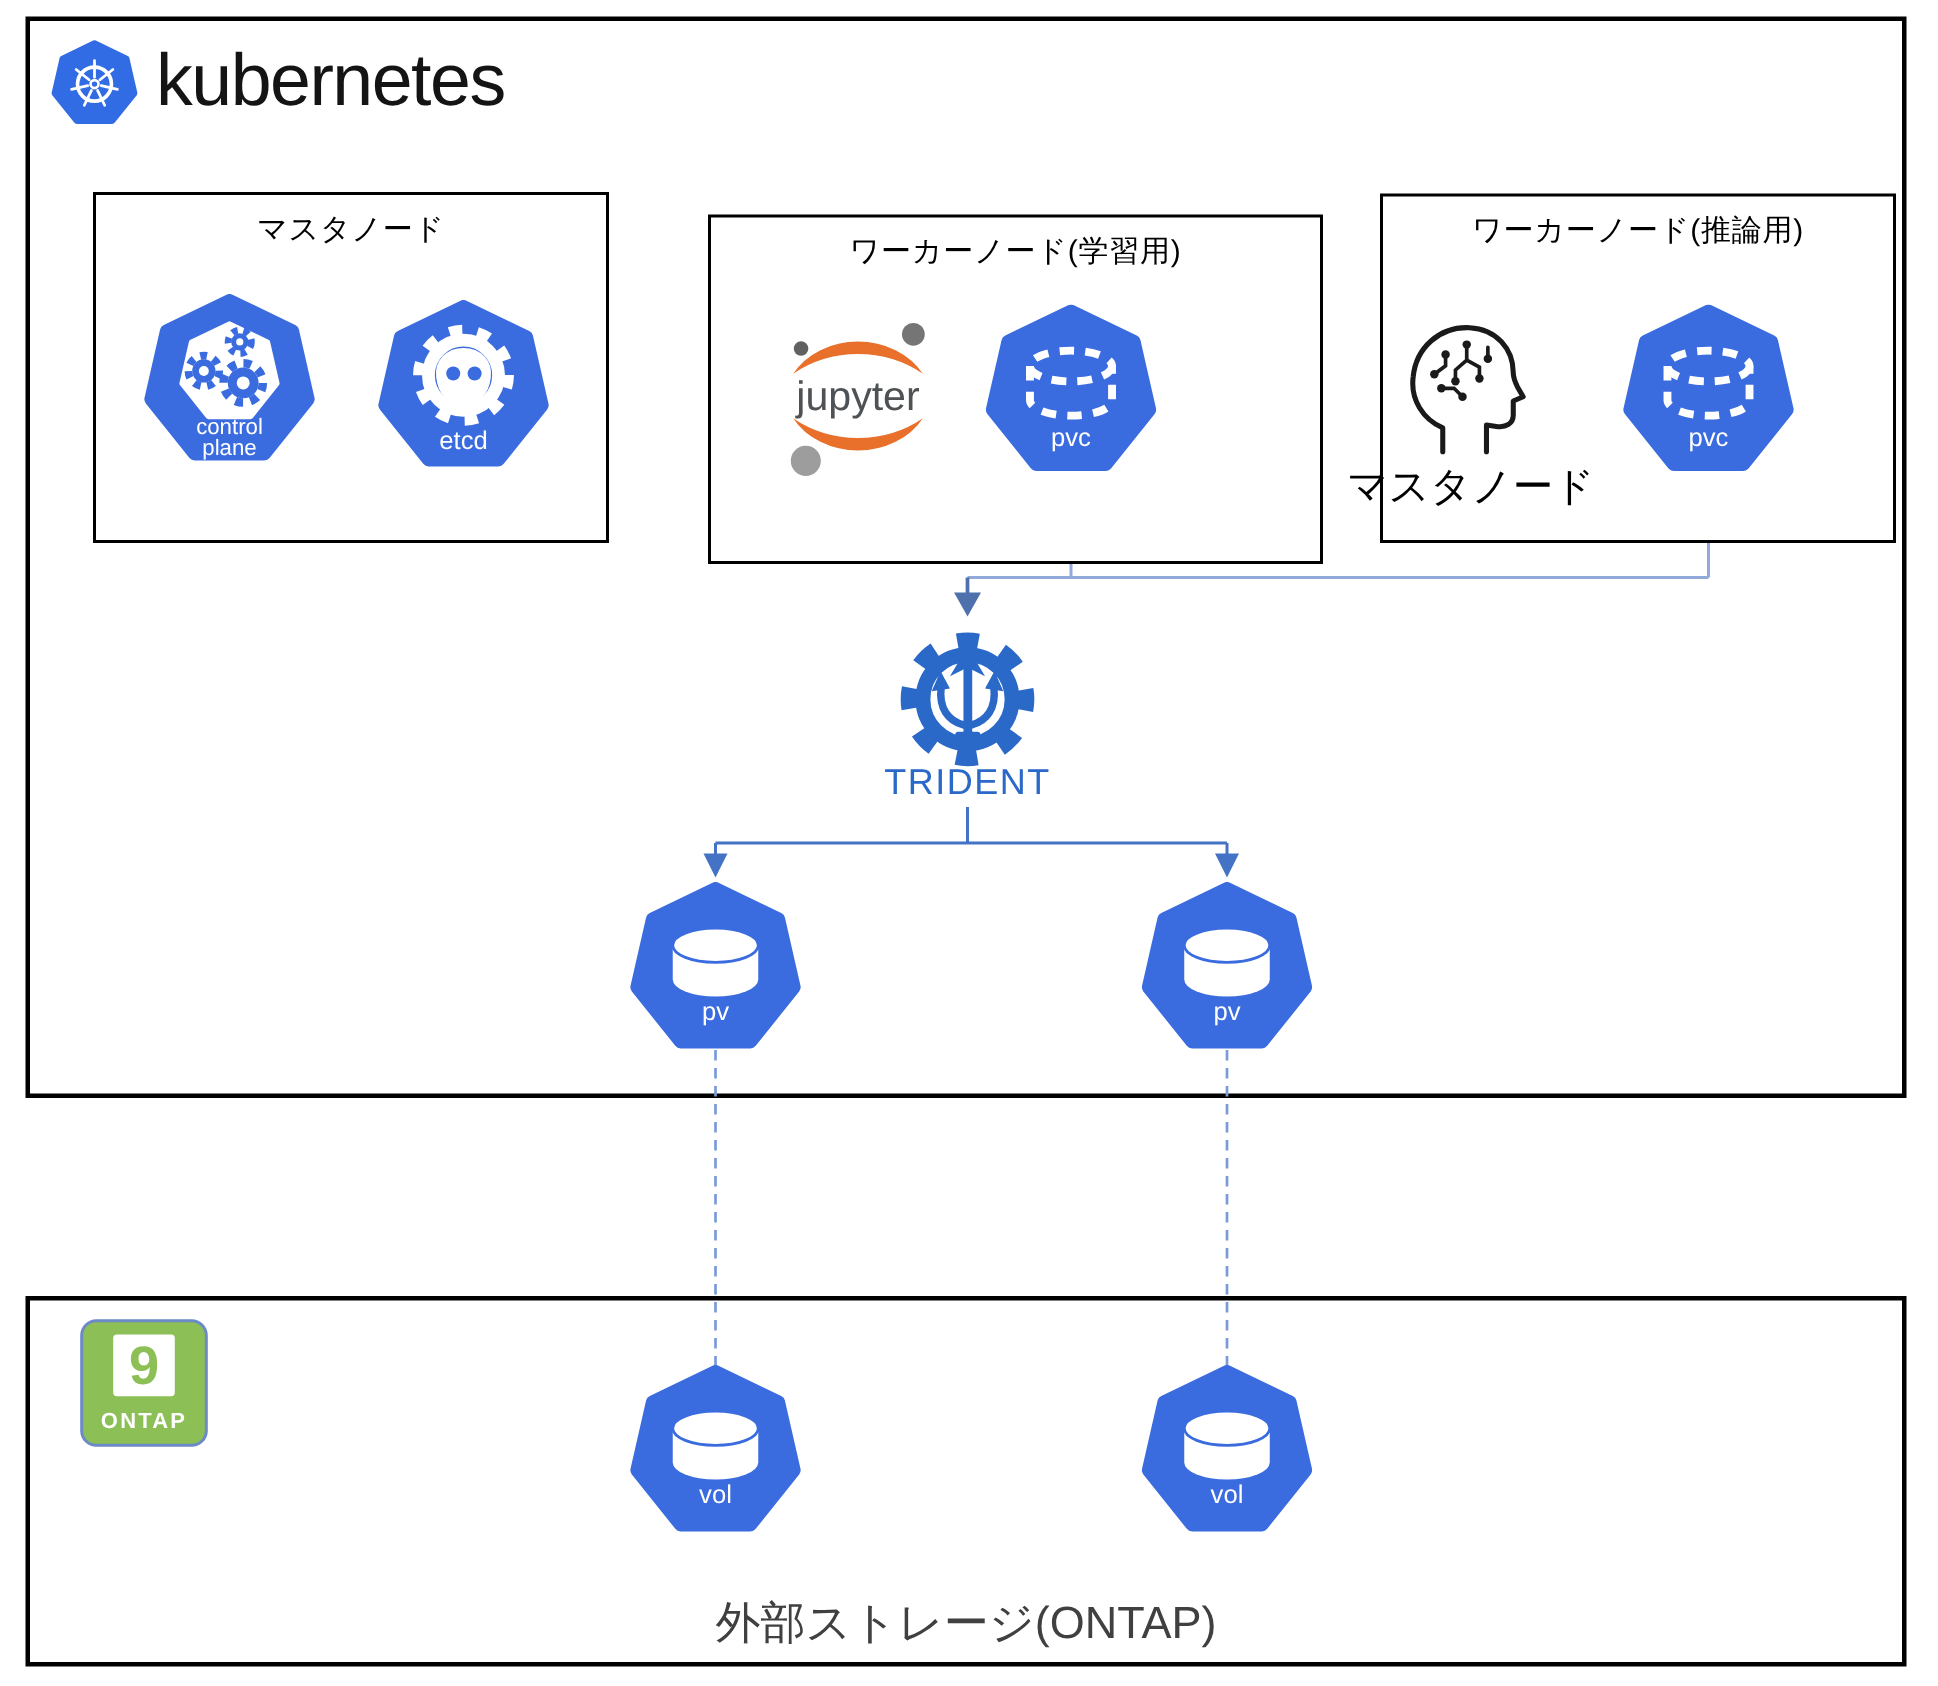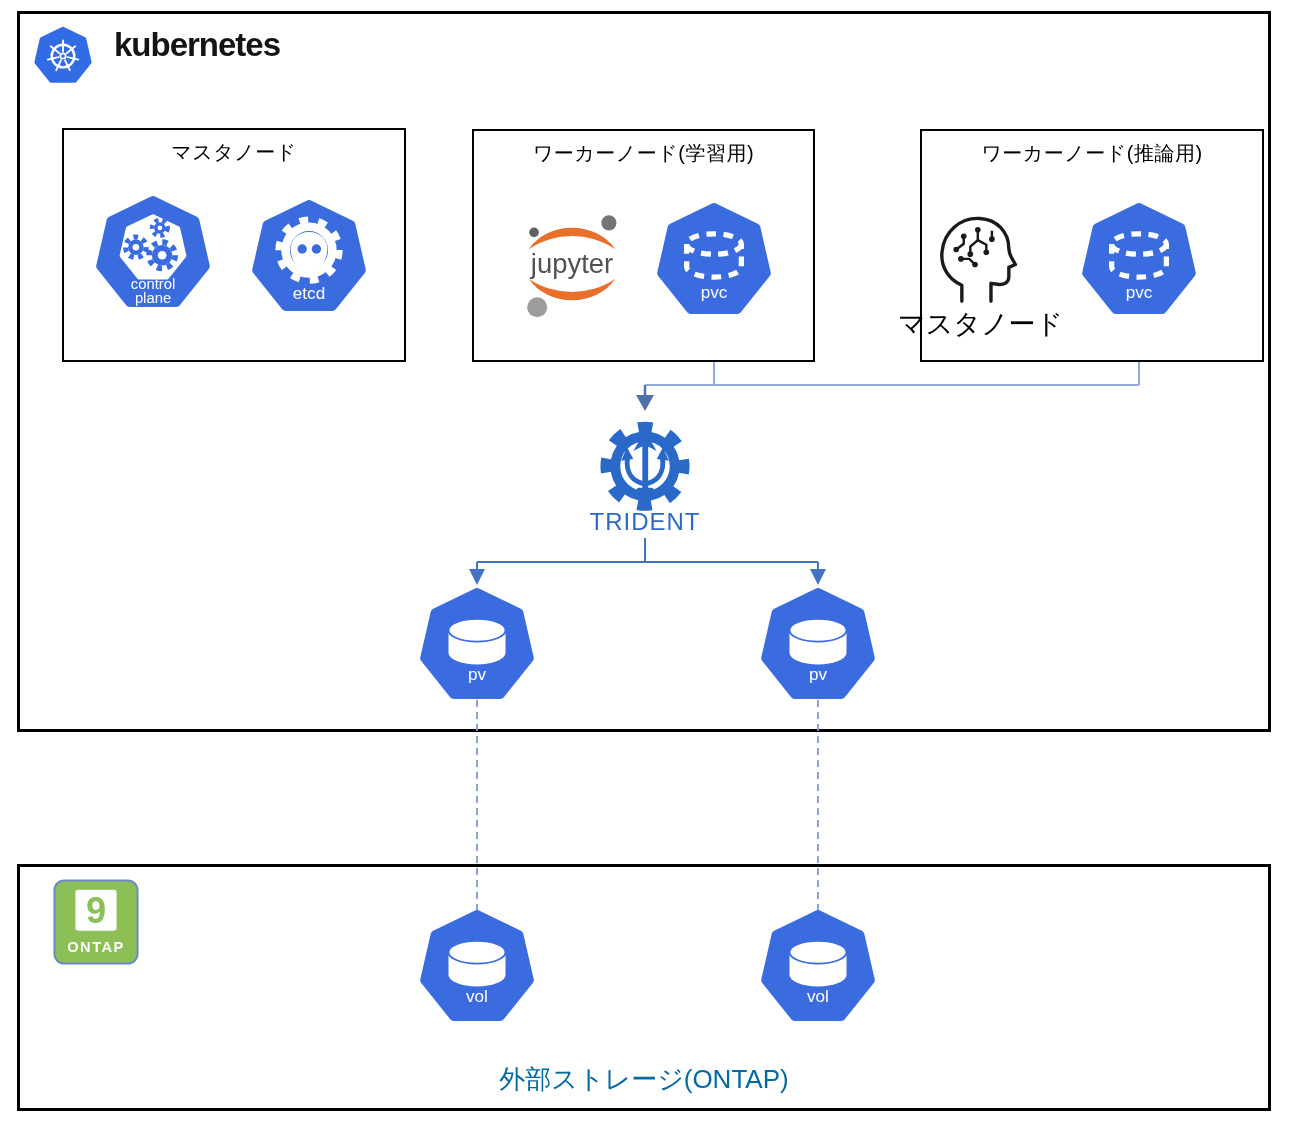--- a/index.html
+++ b/index.html
@@ -2,25 +2,25 @@
 <html><head>
 <meta charset="utf-8">
 <style>
   html,body{margin:0;padding:0;background:#fff;}
   body{font-family:"Liberation Sans","DejaVu Sans",sans-serif;}
   .stage{position:relative;width:1292px;height:1124px;background:#fff;overflow:hidden;}
   .abs{position:absolute;}
   .box{position:absolute;border:3px solid #000;background:#fff;box-sizing:border-box;}
   .node-box{position:absolute;border:2.5px solid #000;background:#fff;box-sizing:border-box;}
   .node-title{width:100%;text-align:center;margin-top:9px;font-size:20px;color:#000;letter-spacing:0.5px;}
-  .k8s-title{position:absolute;left:104px;top:26px;font-size:33px;font-weight:700;color:#141414;letter-spacing:-1px;margin-left:10px;}
+  .k8s-title{position:absolute;left:104px;top:26px;font-size:49px;font-weight:400;color:#141414;letter-spacing:-1px;}
   .model-label{position:absolute;left:898px;top:306px;font-size:27px;color:#000;}
   .trident-label{position:absolute;left:575px;top:508px;width:140px;text-align:center;
                  font-size:24px;font-weight:400;color:#2A69C8;letter-spacing:1px;}
-  .storage-caption{position:absolute;left:17px;top:1062px;width:1254px;text-align:center;font-size:26px;color:#0369a1;}
+  .storage-caption{position:absolute;left:17px;top:1062px;width:1254px;text-align:center;font-size:30px;color:#404040;}
   svg{display:block;}
   .overlay{position:absolute;left:0;top:0;width:1292px;height:1124px;pointer-events:none;}
 </style>
 </head>
 <body>
 
 <div class="stage">
 
   <svg width="0" height="0" style="position:absolute">
     <defs>
@@ -93,21 +93,21 @@
     <g>
       <circle cx="50" cy="44" r="26" fill="none" stroke="#fff" stroke-width="7" stroke-dasharray="7.5 8.8"></circle>
       <circle cx="50" cy="44" r="20.5" fill="none" stroke="#fff" stroke-width="7.5"></circle>
       <path d="M50,30 C59,30 65,36.5 64,45 C63,54 58,59.5 50,59.5 C42,59.5 37,54 36,45 C35,36.5 41,30 50,30 Z" fill="#fff" stroke="#fff" stroke-width="4" stroke-linejoin="round"></path>
       <circle cx="44" cy="43" r="4.1" fill="#3B6CDF"></circle>
       <circle cx="56.5" cy="43" r="4.1" fill="#3B6CDF"></circle>
     </g>
     <text x="50" y="87" text-anchor="middle" font-size="15" fill="#fff">etcd</text>
   </svg>
 
-  <div class="node-box" style="left:472px;top:129px;width:343px;height:233px;">
+  <div class="node-box" style="left:472px;top:143px;width:410px;height:233px;">
     <div class="node-title">ワーカーノード(学習用)</div>
   </div>
 
   <svg class="abs" style="left:514px;top:206px;" width="116" height="116" viewBox="0 0 110 110">
     <path d="M14,41 A47,40 0 0 1 96,41 A66,58 0 0 0 14,41 Z" fill="#E8702A"></path>
     <path d="M96,69 A47,40 0 0 1 14,69 A66,58 0 0 0 96,69 Z" fill="#E8702A"></path>
     <circle cx="19" cy="25" r="4.6" fill="#616161"></circle>
     <circle cx="90" cy="16" r="7.2" fill="#757575"></circle>
     <circle cx="22" cy="96" r="9.5" fill="#9D9D9D"></circle>
     <text x="55" y="64" text-anchor="middle" font-size="26" fill="#4E5254">jupyter</text>

